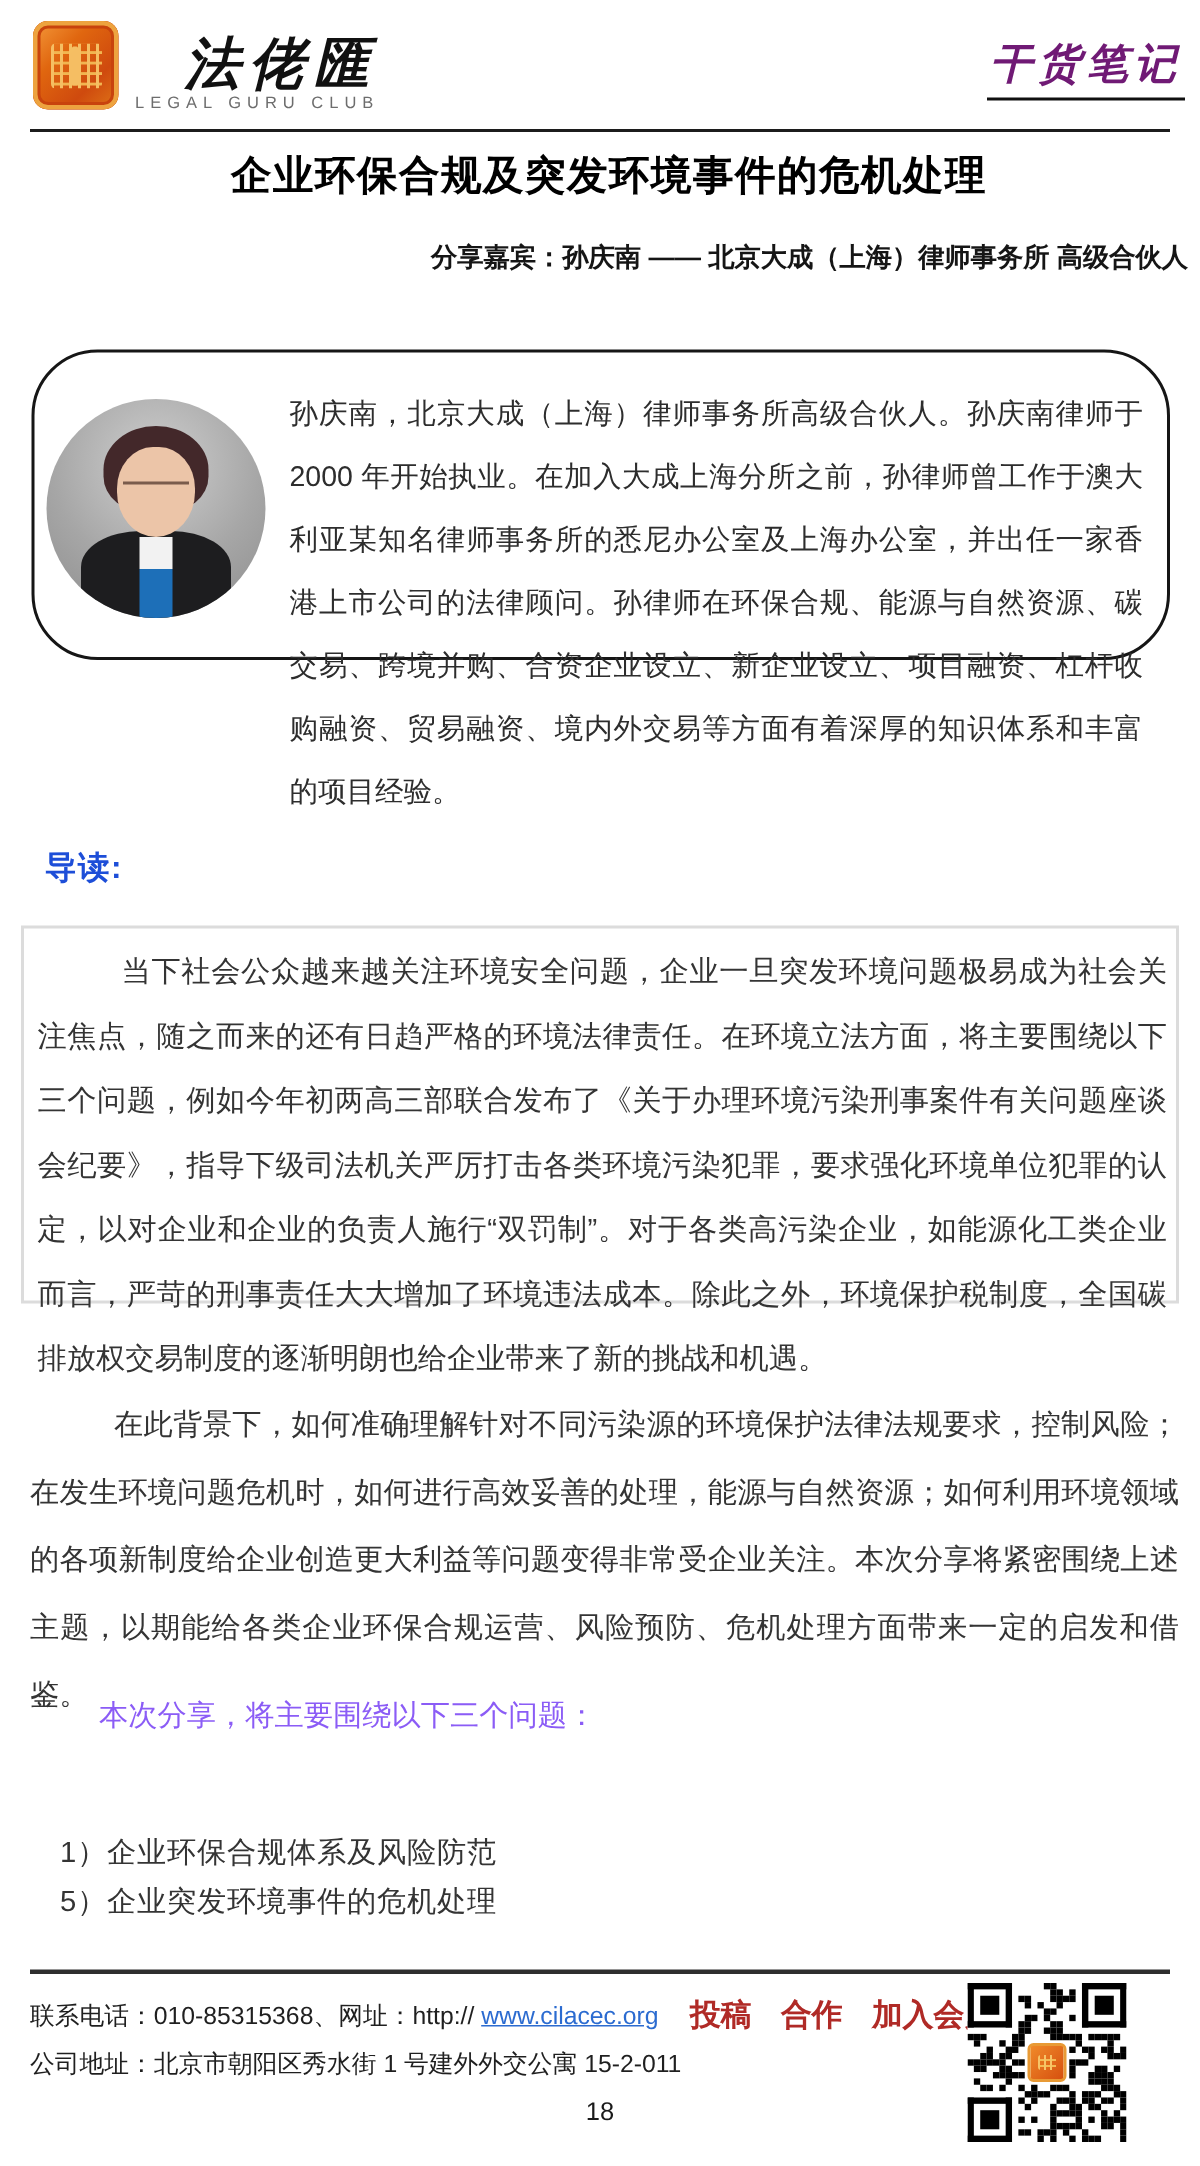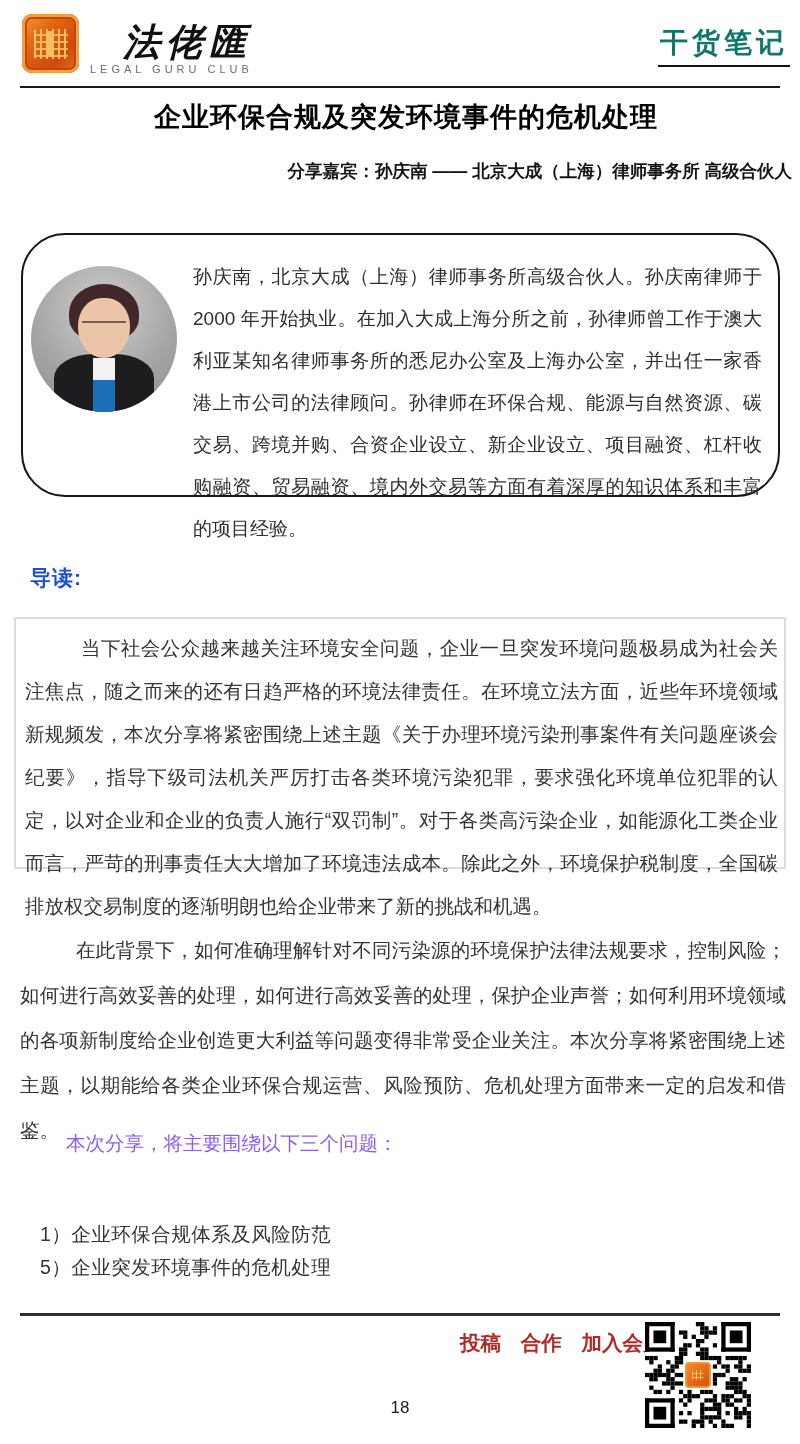--- a/index.html
+++ b/index.html
@@ -32,36 +32,36 @@
     position:absolute; left:89px; top:18px; font-family:"DejaVu Serif", serif;
     font-size:37px; font-weight:bold; color:#111; letter-spacing:6px;
     transform:scaleY(1.02); font-style:italic;margin-left:34px;
   }
   .brand-en{
     position:absolute; left:90px; top:63px; font-size:11px; color:#6d6d6d;
     letter-spacing:4px;
   }
   .corner-label{
     position:absolute; right:10px; top:24px; font-family:"DejaVu Serif", serif;
-    font-size:28px; font-weight:bold; color:#0f766e;
+    font-size:28px; font-weight:bold; font-style:italic; color:#701a75;
     border-bottom:2px solid #101010; padding:0 2px 3px 2px; letter-spacing:4px;
   }
   .hr-top{ position:absolute; left:20px; right:20px; top:86px; height:2px; background:#1c1c1c; }
   
   .title{
     position:absolute; left:12px; right:0; top:99px; text-align:center;
     font-size:27px; font-weight:bold; color:#000; letter-spacing:1px;
   }
   .byline{
     position:absolute; left:0; right:8px; top:159px; text-align:right;
     font-size:17.5px; font-weight:bold; color:#151515;
   }
   
   .bio-card{
-    position:absolute; left:21px; top:233px; width:759px; height:264px;
+    position:absolute; left:21px; top:233px; width:759px; height:207px;
     border:2.5px solid #161616; border-radius:44px; background:#fff;
   }
   .avatar{
     position:absolute; left:8px; top:31px; width:146px; height:146px;
     border-radius:50%; overflow:hidden;
     background:radial-gradient(circle at 50% 30%, #cfcfcf 0%, #a6a6a6 55%, #8c8c8c 100%);
   }
   .avatar .hair{
     position:absolute; left:38px; top:18px; width:70px; height:58px;
     background:#43282a; border-radius:50% 50% 42% 42%;
@@ -167,32 +167,36 @@
       <div class="hair"></div>
       <div class="face"></div>
       <div class="glasses"></div>
     </div>
     <div class="bio-text">孙庆南，北京大成（上海）律师事务所高级合伙人。孙庆南律师于 2000 年开始执业。在加入大成上海分所之前，孙律师曾工作于澳大利亚某知名律师事务所的悉尼办公室及上海办公室，并出任一家香港上市公司的法律顾问。孙律师在环保合规、能源与自然资源、碳交易、跨境并购、合资企业设立、新企业设立、项目融资、杠杆收购融资、贸易融资、境内外交易等方面有着深厚的知识体系和丰富的项目经验。</div>
   </div>
 
   <div class="lead-label">导读:</div>
 
   <div class="intro-box">
-    <p>当下社会公众越来越关注环境安全问题，企业一旦突发环境问题极易成为社会关注焦点，随之而来的还有日趋严格的环境法律责任。在环境立法方面，近些年环境领域新规频发，本次分享将紧密围绕上述主题《关于办理环境污染刑事案件有关问题座谈会纪要》，指导下级司法机关严厉打击各类环境污染犯罪，要求强化环境单位犯罪的认定，以对企业和企业的负责人施行“双罚制”。对于各类高污染企业，如能源化工类企业而言，严苛的刑事责任大大增加了环境违法成本。除此之外，环境保护税制度，全国碳排放权交易制度的逐渐明朗也给企业带来了新的挑战和机遇。</p>
-  </div>
-
-  <p class="para para2">在此背景下，如何准确理解针对不同污染源的环境保护法律法规要求，控制风险；如何进行高效妥善的处理，如何进行高效妥善的处理，保护企业声誉；如何利用环境领域的各项新制度给企业创造更大利益等问题变得非常受企业关注。本次分享将紧密围绕上述主题，以期能给各类企业环保合规运营、风险预防、危机处理方面带来一定的启发和借鉴。</p>
+    <p>当下社会公众越来越关注环境安全问题，企业一旦突发环境问题极易成为社会关注焦点，随之而来的还有日趋严格的环境法律责任。在环境立法方面，将主要围绕以下三个问题，例如今年初两高三部联合发布了《关于办理环境污染刑事案件有关问题座谈会纪要》，指导下级司法机关严厉打击各类环境污染犯罪，要求强化环境单位犯罪的认定，以对企业和企业的负责人施行“双罚制”。对于各类高污染企业，如能源化工类企业而言，严苛的刑事责任大大增加了环境违法成本。除此之外，环境保护税制度，全国碳排放权交易制度的逐渐明朗也给企业带来了新的挑战和机遇。</p>
+  </div>
+
+  <p class="para para2">在此背景下，如何准确理解针对不同污染源的环境保护法律法规要求，控制风险；在发生环境问题危机时，如何进行高效妥善的处理，能源与自然资源；如何利用环境领域的各项新制度给企业创造更大利益等问题变得非常受企业关注。本次分享将紧密围绕上述主题，以期能给各类企业环保合规运营、风险预防、危机处理方面带来一定的启发和借鉴。</p>
 
   <p class="para3">本次分享，将主要围绕以下三个问题：</p>
 
   <div class="list-item li1">1）企业环保合规体系及风险防范</div>
   <div class="list-item li2">5）企业突发环境事件的危机处理</div>
 
   <div class="hr-bottom"></div>
 
+  <div class="contact">
+    <div><span>联系电话：010-85315368、网址：http:// </span><a href="#">www.cilacec.org</a></div>
+    <div>公司地址：北京市朝阳区秀水街 1 号建外外交公寓 15-2-011</div>
+  </div>
 
   <div class="cta">
     <span>投稿</span>
     <span>合作</span>
     <span>加入会员</span>
   </div>
 
   <div class="qr-wrap">
     <svg id="qr-svg" width="106" height="106" xmlns="http://www.w3.org/2000/svg">
         <rect x="50.88" y="0" width="4.24" height="4.24" fill="#000"></rect>

